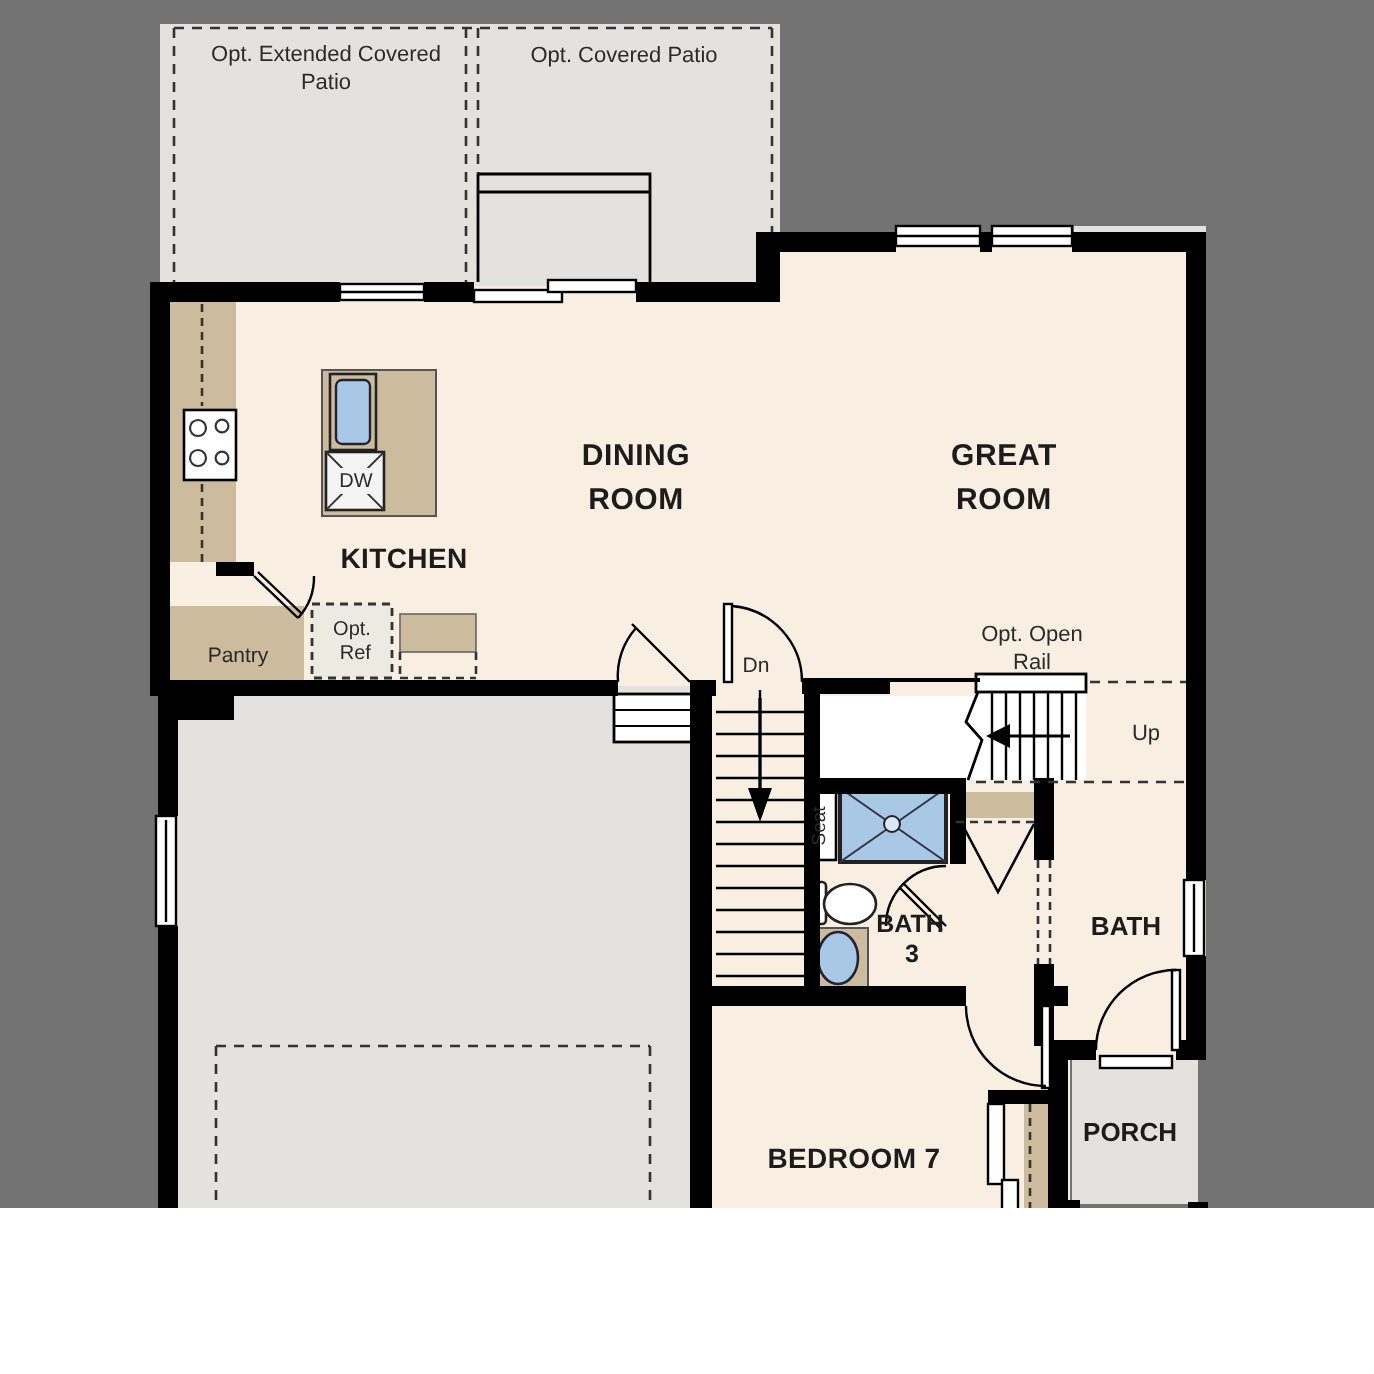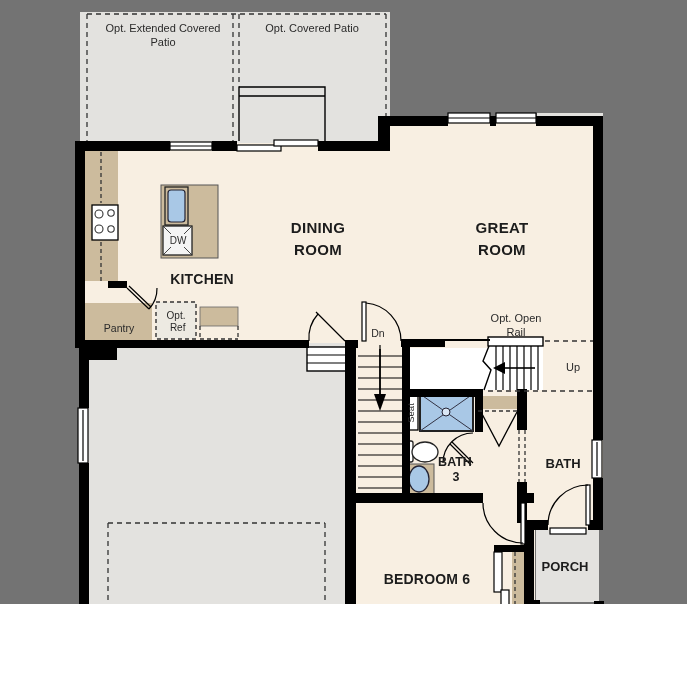--- a/index.html
+++ b/index.html
@@ -196,14 +196,14 @@
 Ref</div>
   <div class="lbl xs" style="left:378px;top:333px;">Dn</div>
   <div class="lbl sm" style="left:551px;top:367px;padding-left:44px;">Up</div>
   <div class="lbl sm" style="left:516px;top:325px;">Opt. Open
 Rail</div>
   <div class="lbl xs rot" style="left:411px;top:413px;font-size:9.5px;">Seat</div>
   <div class="lbl room-sm" style="left:455px;top:462px;">BATH</div>
   <div class="lbl room-sm" style="left:456px;top:477px;">3</div>
   <div class="lbl room-sm" style="left:563px;top:464px;font-size:13px;">BATH</div>
   <div class="lbl room-sm" style="left:565px;top:567px;font-size:13px;">PORCH</div>
-  <div class="lbl room" style="left:427px;top:579px;">BEDROOM 6</div>
+  <div class="lbl room" style="left:427px;top:579px;">BEDROOM 7</div>
 </div>
 
 </body></html>

